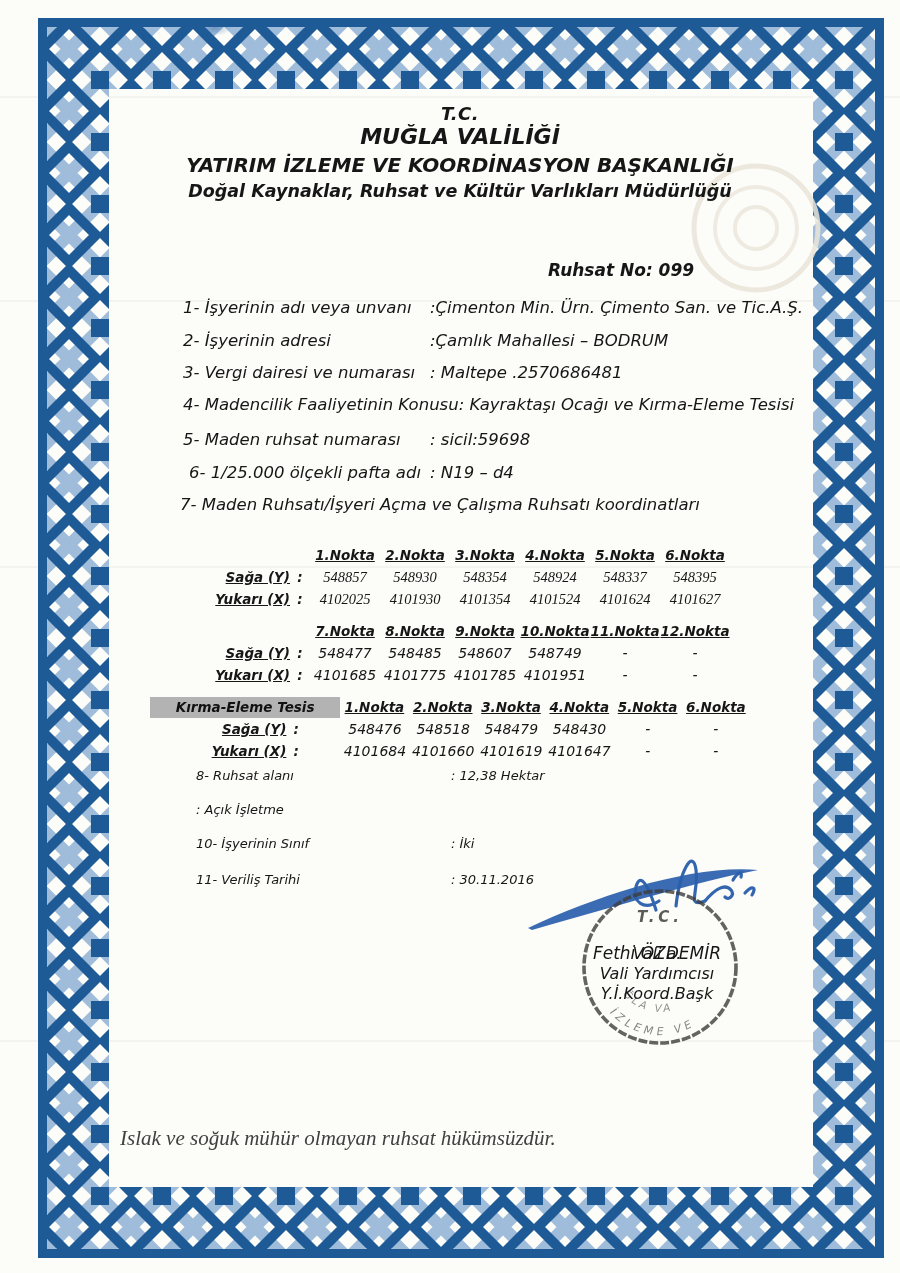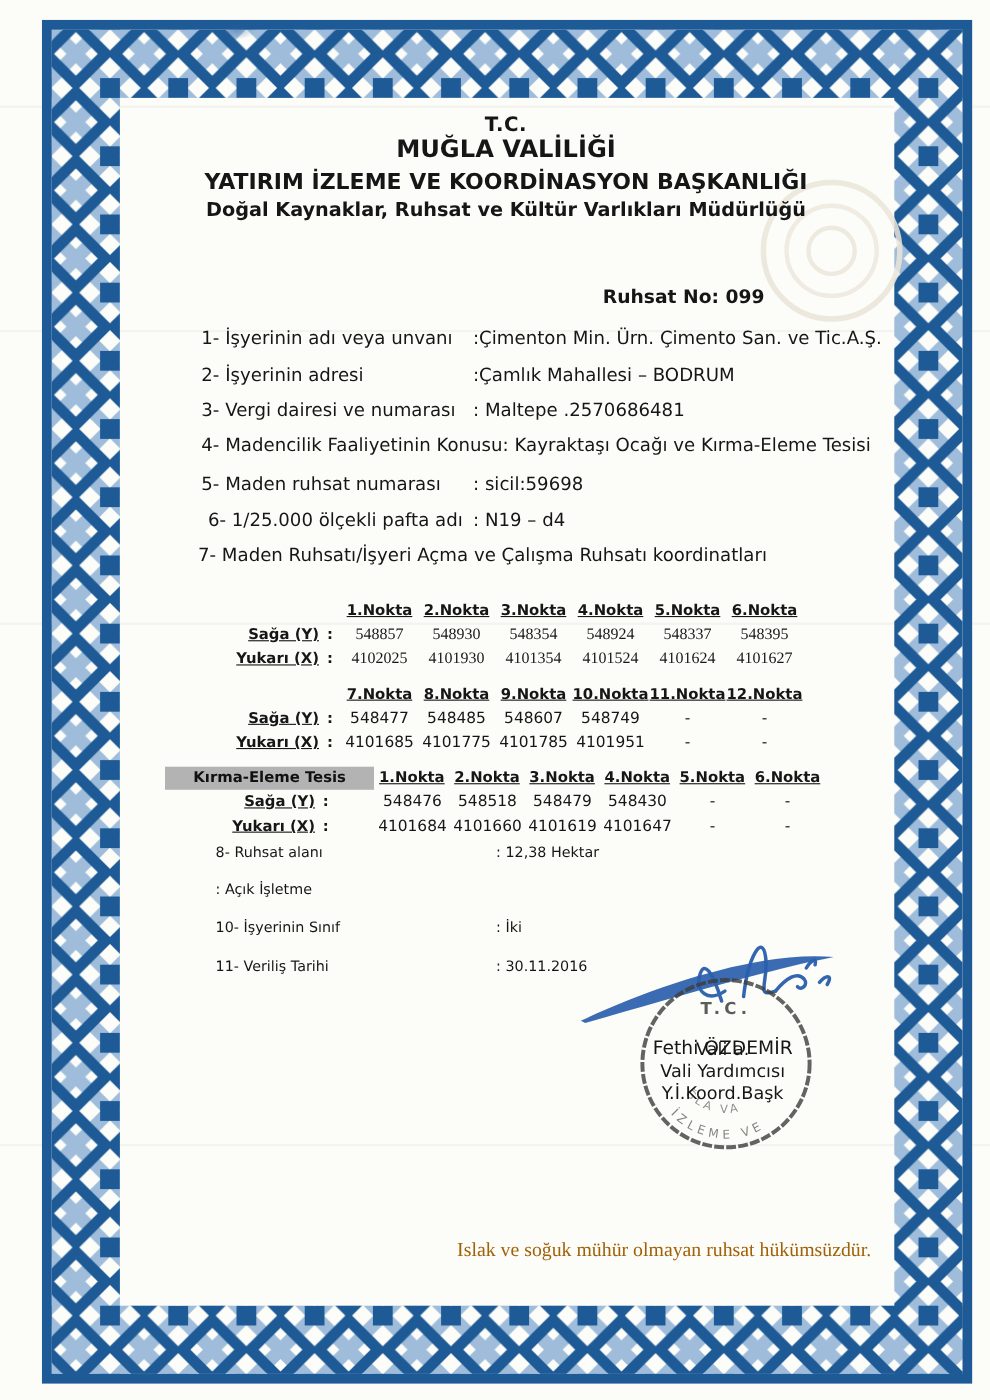--- a/index.html
+++ b/index.html
@@ -1,17 +1,17 @@
 <!DOCTYPE html>
 <html><head>
 <meta charset="utf-8">
 <style>
   html,body{margin:0;padding:0;background:#fff;}
   .page{position:relative;width:900px;height:1273px;background:#fcfcf9;overflow:hidden;
-        font-family:"DejaVu Sans",sans-serif;color:#161616;}
+        font-family:"DejaVu Sans",sans-serif;color:#161616;font-style:italic;}
   
   .frame{position:absolute;left:38px;top:18px;z-index:1;}
   
   .scanline{position:absolute;left:0;width:900px;height:2px;background:rgba(110,110,110,.06);z-index:0;}
   .inkblot{position:absolute;left:198px;top:20px;width:34px;height:16px;border-radius:50%;
            background:radial-gradient(ellipse at center, rgba(45,95,160,.4), rgba(45,95,160,0) 70%);z-index:3;}
   
   .hline{position:absolute;left:120px;width:680px;text-align:center;font-weight:bold;z-index:2;}
   .h-tc{top:103px;font-size:18px;letter-spacing:.5px;}
   .h-auth{top:124px;font-size:22px;}
@@ -35,22 +35,22 @@
   .serif .vcell{font-family:"Liberation Serif",serif;font-size:14.5px;}
   .ttlbox{width:195px;height:21px;line-height:21px;background:#b3b3b3;color:#111;
           text-align:center;font-weight:bold;font-size:13.5px;}
   .shift{margin-left:35px;}
   
   .sigblock{position:absolute;left:557px;width:200px;text-align:center;font-size:16px;z-index:4;white-space:nowrap;}
   .signame{font-size:17px;margin-top:21px;}
   .sigsvg{position:absolute;left:480px;top:840px;z-index:3;}
   .embsvg{position:absolute;left:678px;top:148px;z-index:1;}
   
-  .footnote{position:absolute;left:120px;top:1126px;width:672px;text-align:right;z-index:2;
-            font-family:"Liberation Serif",serif;font-size:18px;color:#a16207;}
+  .footnote{position:absolute;left:120px;top:1126px;width:672px;text-align:left;z-index:2;
+            font-family:"Liberation Serif",serif;font-size:21px;color:#404040;}
 </style>
 </head>
 <body>
 
 <div class="page">
 
   <div class="scanline" style="top:96px"></div>
   <div class="scanline" style="top:300px"></div>
   <div class="scanline" style="top:566px"></div>
   <div class="scanline" style="top:1040px"></div>

